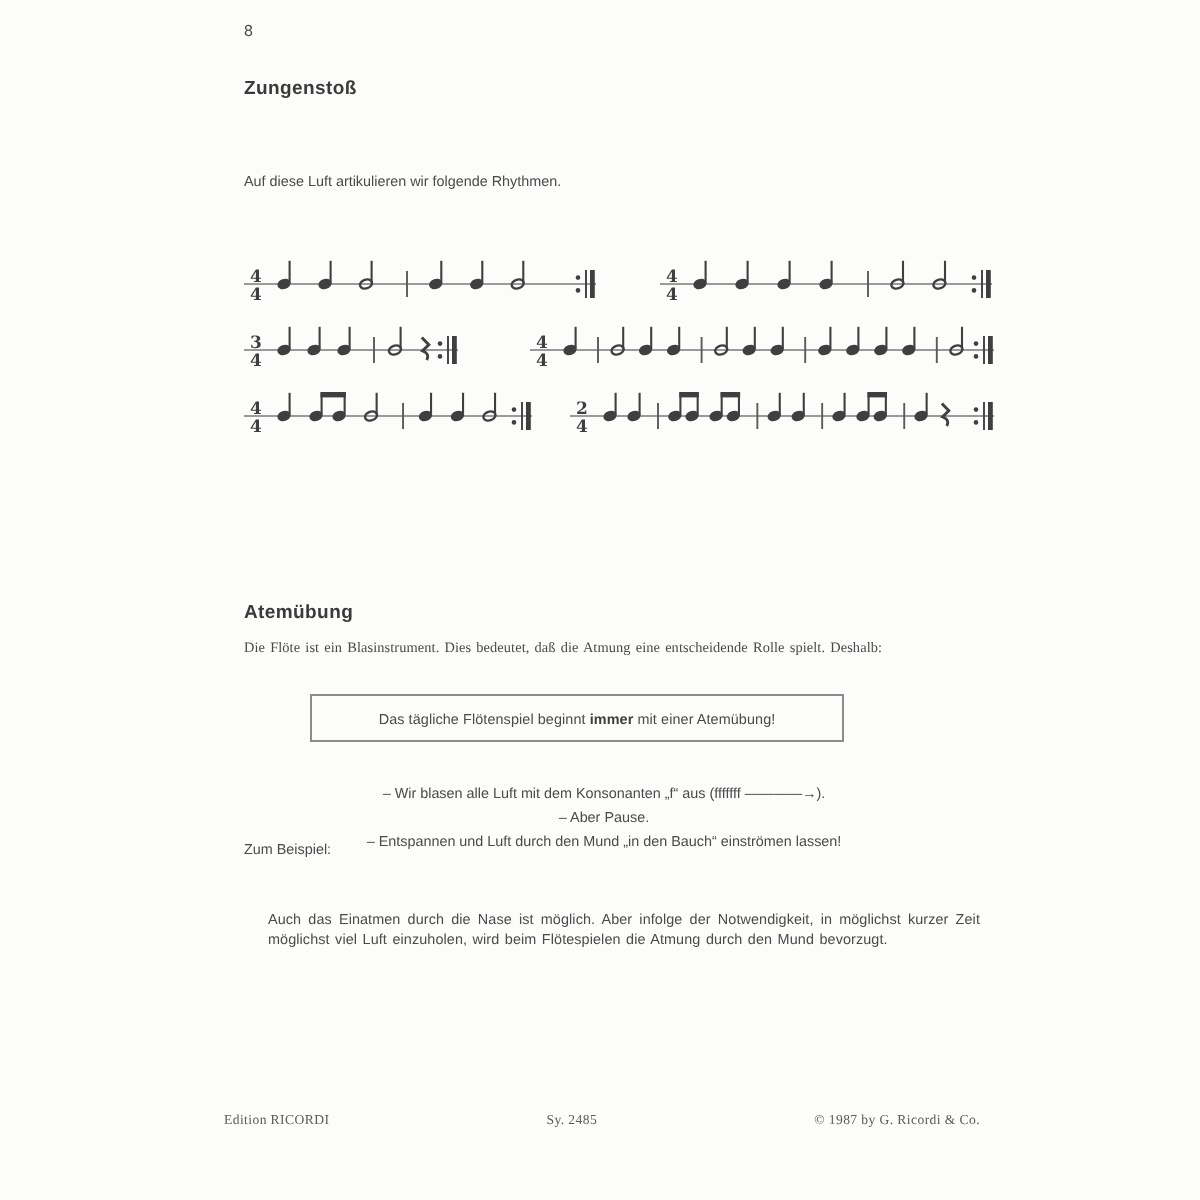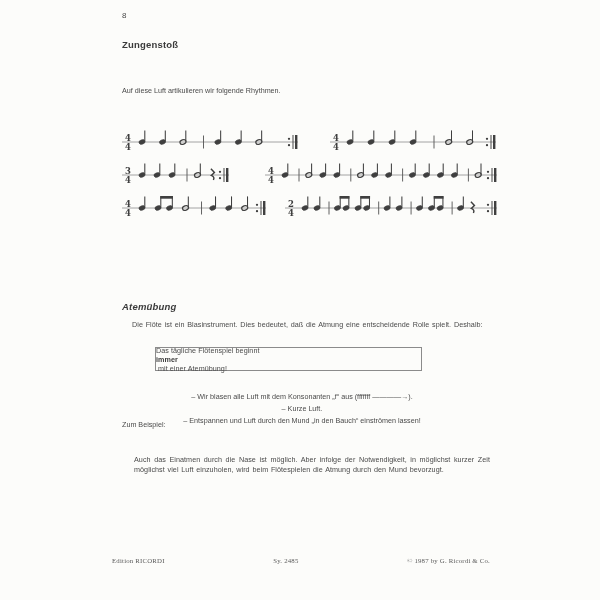--- a/index.html
+++ b/index.html
@@ -12,22 +12,22 @@
   .abs { position:absolute; }
   .pagenum { font-size:8px; color:#4a4a4a; }
   .heading { font-size:9.5px; font-weight:bold; color:#3a3a3a; letter-spacing:0.2px; }
   .body-text {
     font-size:7.2px; line-height:9.6px; text-align:justify;
     letter-spacing:0.05px; word-spacing:0.7px; color:#4a4a4a;
   }
   .single-line { font-size:7.2px; line-height:9.6px; color:#4a4a4a; }
   .callout {
     border:1px solid #8b8b8b; background:transparent;
-    display:flex; align-items:flex-start; justify-content:center;
-    font-size:7.2px; color:#4a4a4a; letter-spacing:0.05px;flex-direction:column;
+    display:flex; align-items:center; justify-content:center;
+    font-size:7.2px; color:#4a4a4a; letter-spacing:0.05px;
   }
   .callout b { font-weight:bold; color:#3d3d3d; }
   .bullets div { font-size:7.2px; line-height:11.8px; color:#4a4a4a;text-align:center; }
   .footer {
     position:absolute; left:112px; right:110px; top:557px;
     display:flex; justify-content:space-between;
     font-family:"Liberation Serif", serif;
     font-size:6.8px; color:#5b5b5b; letter-spacing:0.2px;
   }
 </style>
@@ -205,35 +205,35 @@
         <ellipse cx="177.52" cy="15" rx="3.1" ry="2.2" transform="rotate(-18 177.52 15)" fill="#3f3f3f" stroke="#3f3f3f" stroke-width="0.6"></ellipse>
         <line x1="180.32000000000002" y1="14.4" x2="180.32000000000002" y2="3.4" stroke="#3f3f3f" stroke-width="1.05"></line>
         <path d="M187.92000000000002,8.8 L191.42000000000002,12.4 L188.32000000000002,15.4 Q192.02,16.8 190.42000000000002,20" stroke="#3f3f3f" stroke-width="1.45" fill="none"></path>
         <circle cx="205" cy="11.8" r="1.15" fill="#3f3f3f"></circle>
         <circle cx="205" cy="18.2" r="1.15" fill="#3f3f3f"></circle>
         <line x1="209" y1="8" x2="209" y2="22" stroke="#3f3f3f" stroke-width="0.95"></line>
         <rect x="211" y="8" width="2.4" height="14" fill="#3f3f3f"></rect>
       </svg>
     </div>
 
-  <div class="abs heading" style="left:122px; top:301px;font-style:italic;">Atemübung</div>
-
-  <div class="abs body-text" style="left:132px; top:320px; width:356px;">Die Flöte ist ein Blasinstrument. Dies bedeutet, daß die Atmung eine entscheidende Rolle spielt. Deshalb:</div>
+  <div class="abs heading" style="left:122px; top:301px;">Atemübung</div>
+
+  <div class="abs body-text" style="left:122px; top:320px; width:356px;font-family:Liberation Serif, serif;">Die Flöte ist ein Blasinstrument. Dies bedeutet, daß die Atmung eine entscheidende Rolle spielt. Deshalb:</div>
 
   <div class="abs callout" style="left:155px; top:347px; width:265px; height:22px;">
     <span style="white-space:pre;">Das tägliche Flötenspiel beginnt </span>
       <b>immer</b>
       <span style="white-space:pre;"> mit einer Atemübung!</span>
   </div>
 
   <div class="abs single-line" style="left:122px; top:381px;margin-top:39px;">Zum Beispiel:</div>
 
   <div class="abs bullets" style="left:122px; top:391px; width:360px;">
     <div>– Wir blasen alle Luft mit dem Konsonanten „f“ aus (fffffff ————→).</div>
-    <div>– Kurze Luft.</div>
+    <div>– Aber Pause.</div>
     <div>– Entspannen und Luft durch den Mund „in den Bauch“ einströmen lassen!</div>
   </div>
 
   <div class="abs body-text" style="left:122px; top:455px; width:356px;margin-left:12px;">Auch das Einatmen durch die Nase ist möglich. Aber infolge der Notwendigkeit, in möglichst kurzer Zeit möglichst viel Luft einzuholen, wird beim Flötespielen die Atmung durch den Mund bevorzugt.</div>
 
   <div class="footer">
     <span>Edition RICORDI</span>
     <span>Sy. 2485</span>
     <span>© 1987 by G. Ricordi &amp; Co.</span>
   </div>

